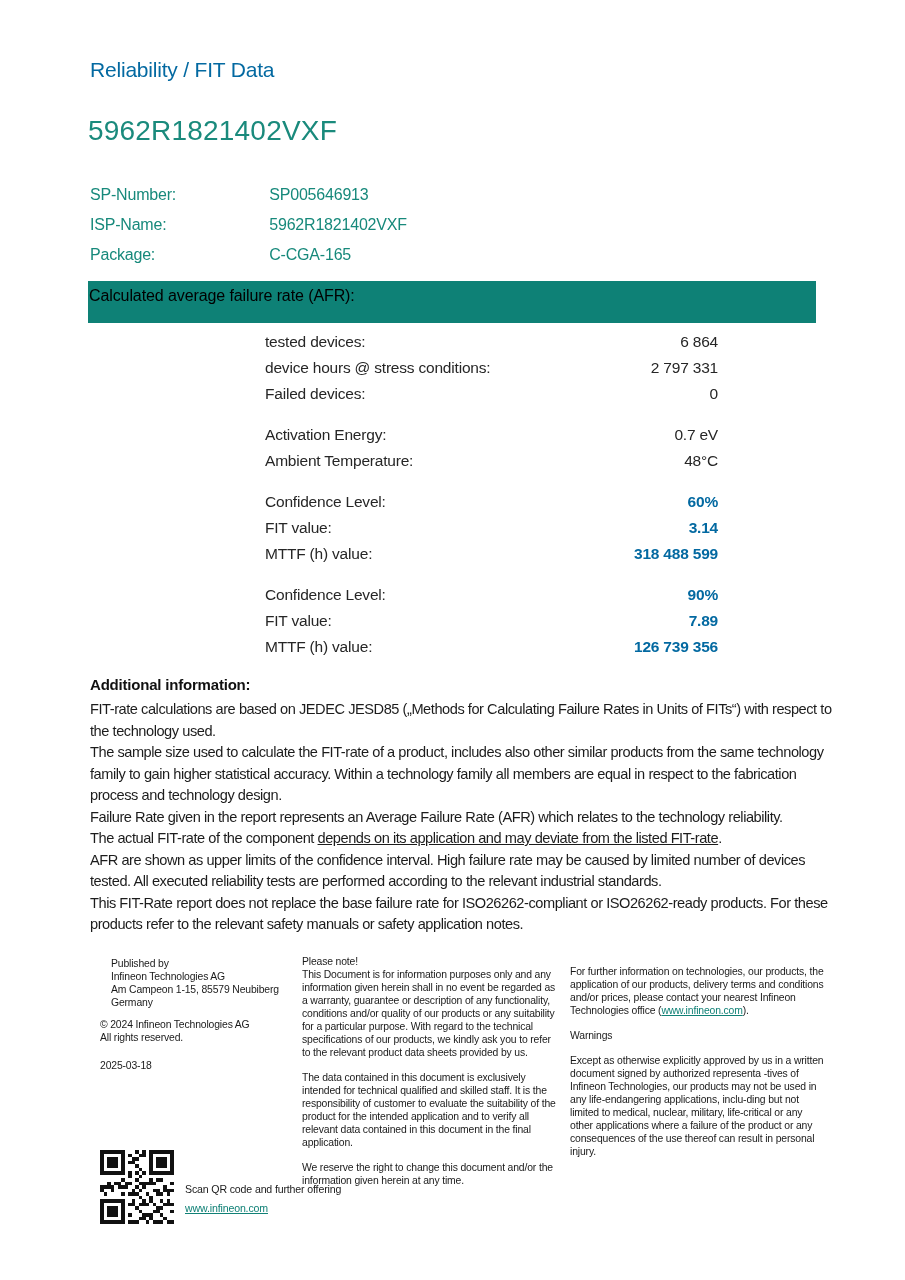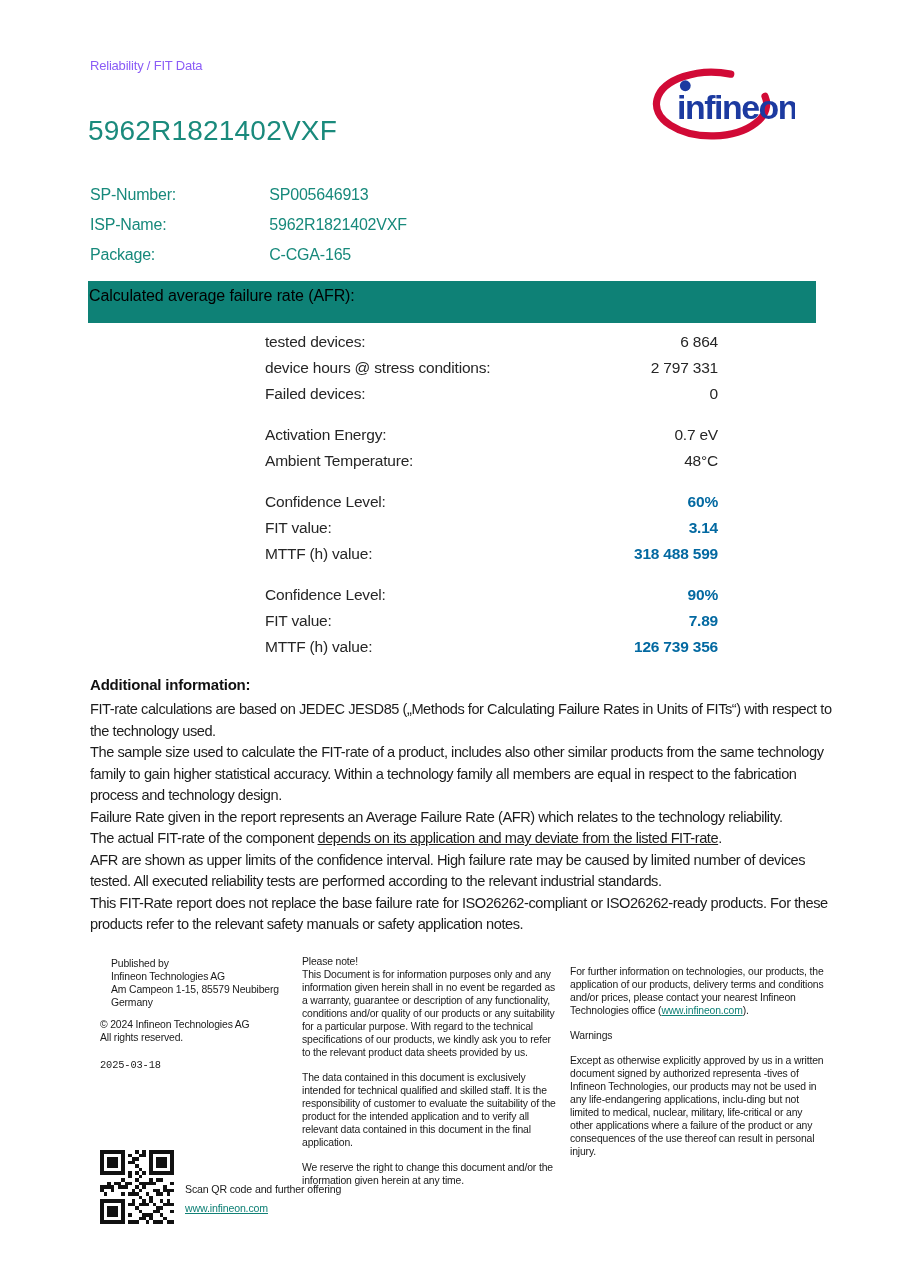--- a/index.html
+++ b/index.html
@@ -7,21 +7,21 @@
     position:relative;
     width:905px;height:1280px;
     background:#ffffff;
     font-family:"Liberation Sans","DejaVu Sans",sans-serif;
     color:#222;
     overflow:hidden;
   }
   
   .kicker{
     position:absolute;left:90px;top:58px;
-    font-size:13px;color:#8b5cf6;letter-spacing:-0.2px;
+    font-size:21px;color:#0369a1;letter-spacing:-0.2px;
   }
   .doc-title{
     position:absolute;left:88px;top:115px;
     font-size:28px;color:#1a8a7c;letter-spacing:0.2px;font-weight:400;
   }
   .logo{position:absolute;left:650px;top:64px;width:145px;height:82px;}
   
   .prod-info{position:absolute;left:90px;top:180px;width:600px;}
   .prod-row{height:30px;line-height:30px;font-size:16px;color:#17897b;letter-spacing:-0.2px;}
   .prod-row .lbl{display:inline-block;width:175px;}
@@ -45,47 +45,37 @@
   .addl h3{margin:0 0 6px 0;font-size:15px;color:#111;letter-spacing:-0.2px;}
   .addl p{margin:0;font-size:14.6px;line-height:21.5px;color:#1c1c1c;letter-spacing:-0.45px;}
   .addl .ul{text-decoration:underline;}
   
   .foot{font-size:10.4px;line-height:13px;color:#1a1a1a;letter-spacing:-0.15px;}
   .foot p{margin:0 0 12px 0;}
   .foot p:last-child{margin-bottom:5px;}
   .foot-left{position:absolute;left:100px;top:957px;width:185px;}
   .foot-left .blk1{margin-bottom:9px;margin-left:11px;}
   .foot-left .blk2{margin-bottom:15px;}
-  .foot-left .date{margin-top:14px;font-family:Liberation Mono, monospace;}
+  .foot-left .date{margin-top:14px;}
   .foot-mid{position:absolute;left:302px;top:955px;width:254px;}
   .foot-right{position:absolute;left:570px;top:965px;width:254px;}
   .tlink{color:#108176;text-decoration:underline;cursor:pointer;}
   
   .qr-wrap{position:absolute;left:100px;top:1150px;width:74px;height:74px;}
   .qr-wrap svg{width:74px;height:74px;shape-rendering:crispEdges;}
   .qr-caption{position:absolute;left:185px;top:1183px;font-size:10.6px;color:#1a1a1a;letter-spacing:-0.15px;}
   .qr-link{position:absolute;left:185px;top:1202px;font-size:10.6px;letter-spacing:-0.15px;}
 </style>
 </head>
 <body>
 
 <div class="page">
 
   <div class="kicker">Reliability / FIT Data</div>
 
-  <div class="logo">
-    <svg viewBox="0 0 150 82" xmlns="http://www.w3.org/2000/svg" aria-hidden="true">
-
-      <path d="M 119 33.5 A 57 33 0 1 1 83.5 10.5" fill="none" stroke="#d10a36" stroke-width="7.5" stroke-linecap="round"></path>
-
-      <circle cx="36.5" cy="22.5" r="5.6" fill="#1c3aa0"></circle>
-
-      <text x="28" y="57" font-family="Liberation Sans, DejaVu Sans, sans-serif" font-size="35" font-weight="bold" fill="#1c3aa0" letter-spacing="-1.5">infineon</text>
-    </svg>
-  </div>
 
   <div class="doc-title">5962R1821402VXF</div>
 
   <div class="prod-info">
     <div class="prod-row">
       <span class="lbl">SP-Number:</span>
       <span class="val">SP005646913</span>
     </div>
     <div class="prod-row">
       <span class="lbl">ISP-Name:</span>

